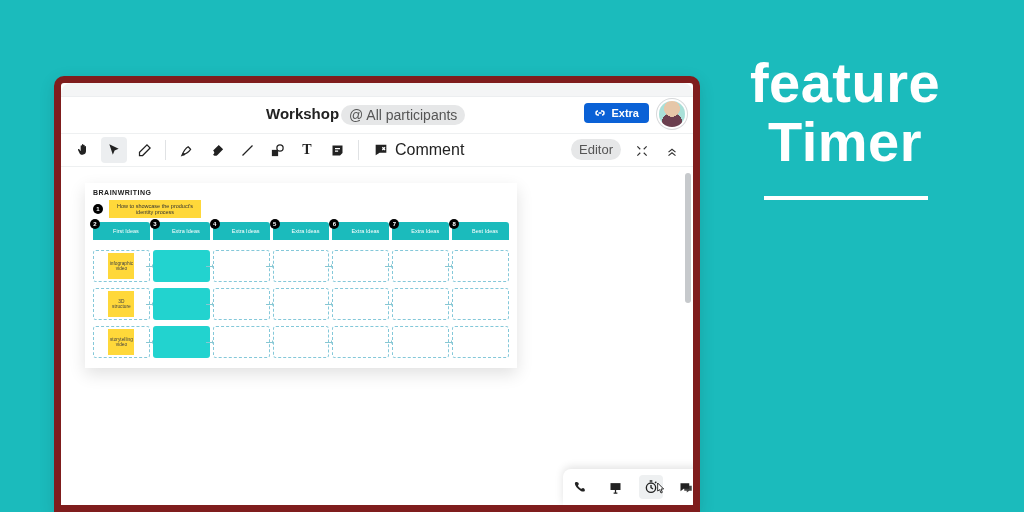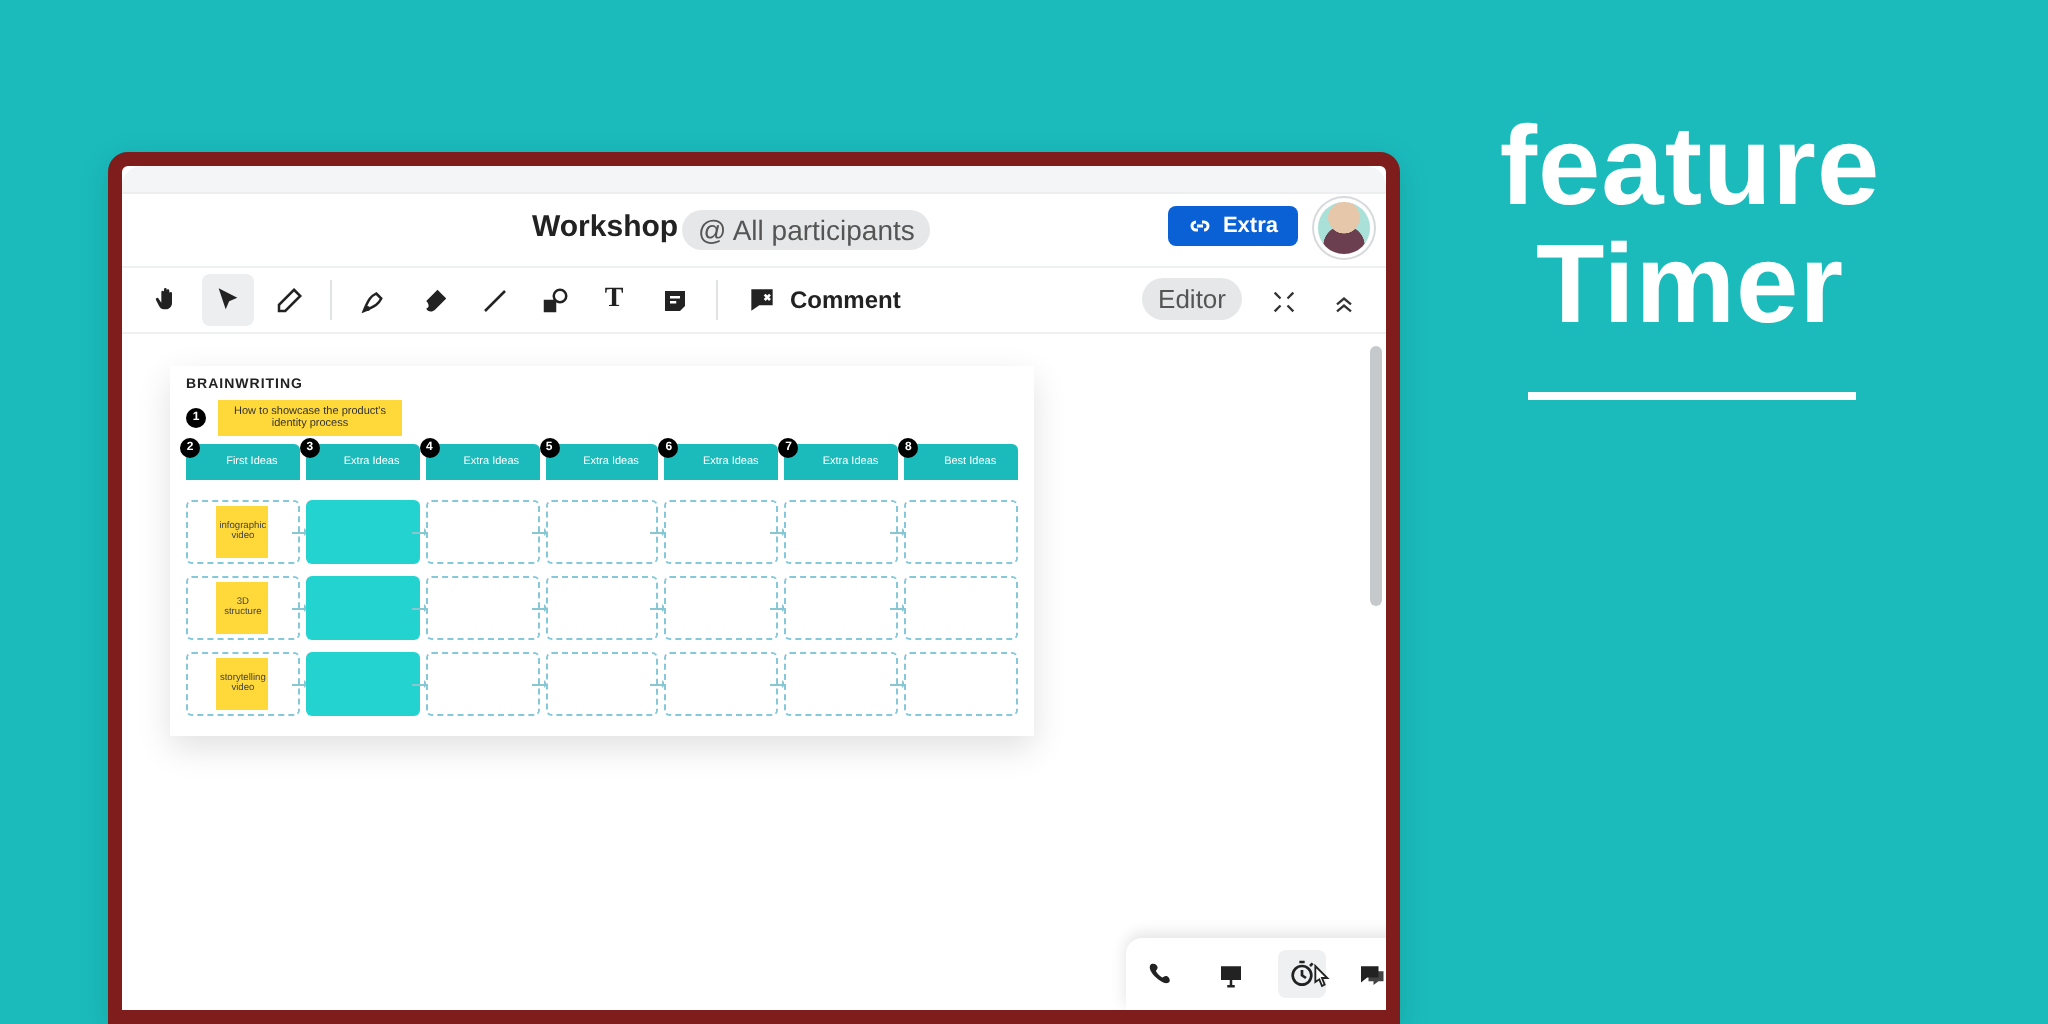--- a/index.html
+++ b/index.html
@@ -67,21 +67,21 @@
     display:flex; align-items:center; gap:4px; padding:0 10px;
     position:relative;
   }
   .tbtn {
     width:26px; height:26px; display:flex; align-items:center; justify-content:center;
     border-radius:4px; color:#222; font-size:14px; cursor:pointer;
   }
   .tbtn.active { background:#eceef0; }
   .vsep { width:1px; height:20px; background:#e0e2e4; margin:0 4px; }
   .commentbtn {
-    display:flex; align-items:center; gap:6px; font-size:12px; font-weight:700; color:#222; padding:3px 6px;
+    display:flex; align-items:center; gap:6px; font-size:16px; font-weight:400; color:#222; padding:3px 6px;
   }
   .editorpill{
     position:absolute; right:72px; top:5px; background:#e6e7e8; border-radius:12px; padding:3px 8px; font-size:13px; color:#555;
   }
   .righticon{
     position:absolute; top:6px; width:22px; height:22px; display:flex; align-items:center; justify-content:center; color:#333;
   }
   .righticon.expand{ right:40px; }
   .righticon.chev{ right:10px; }
 

